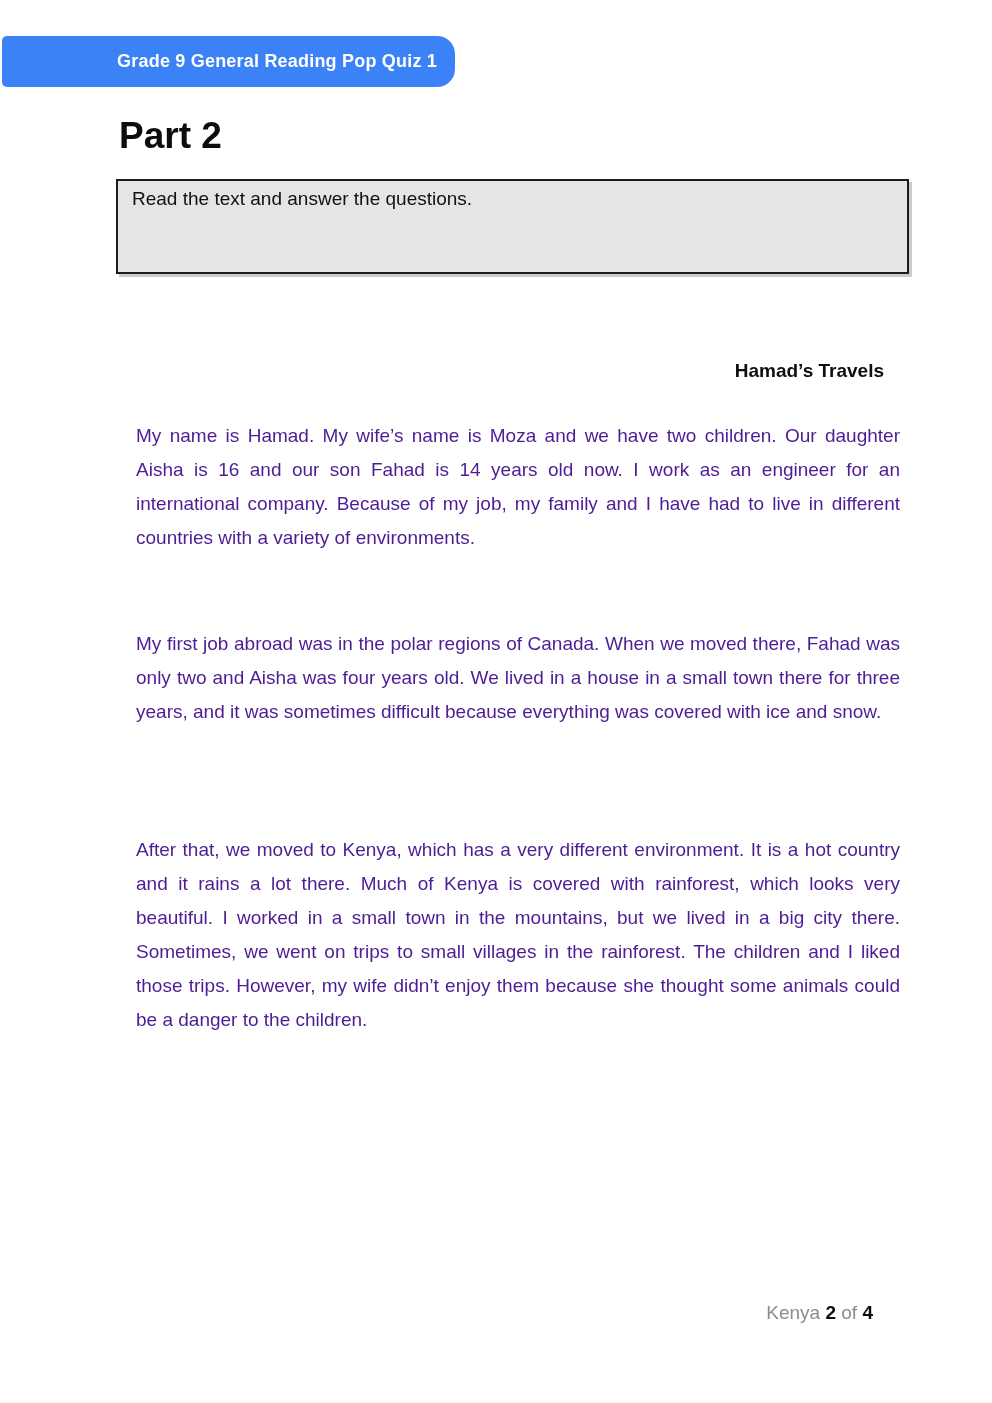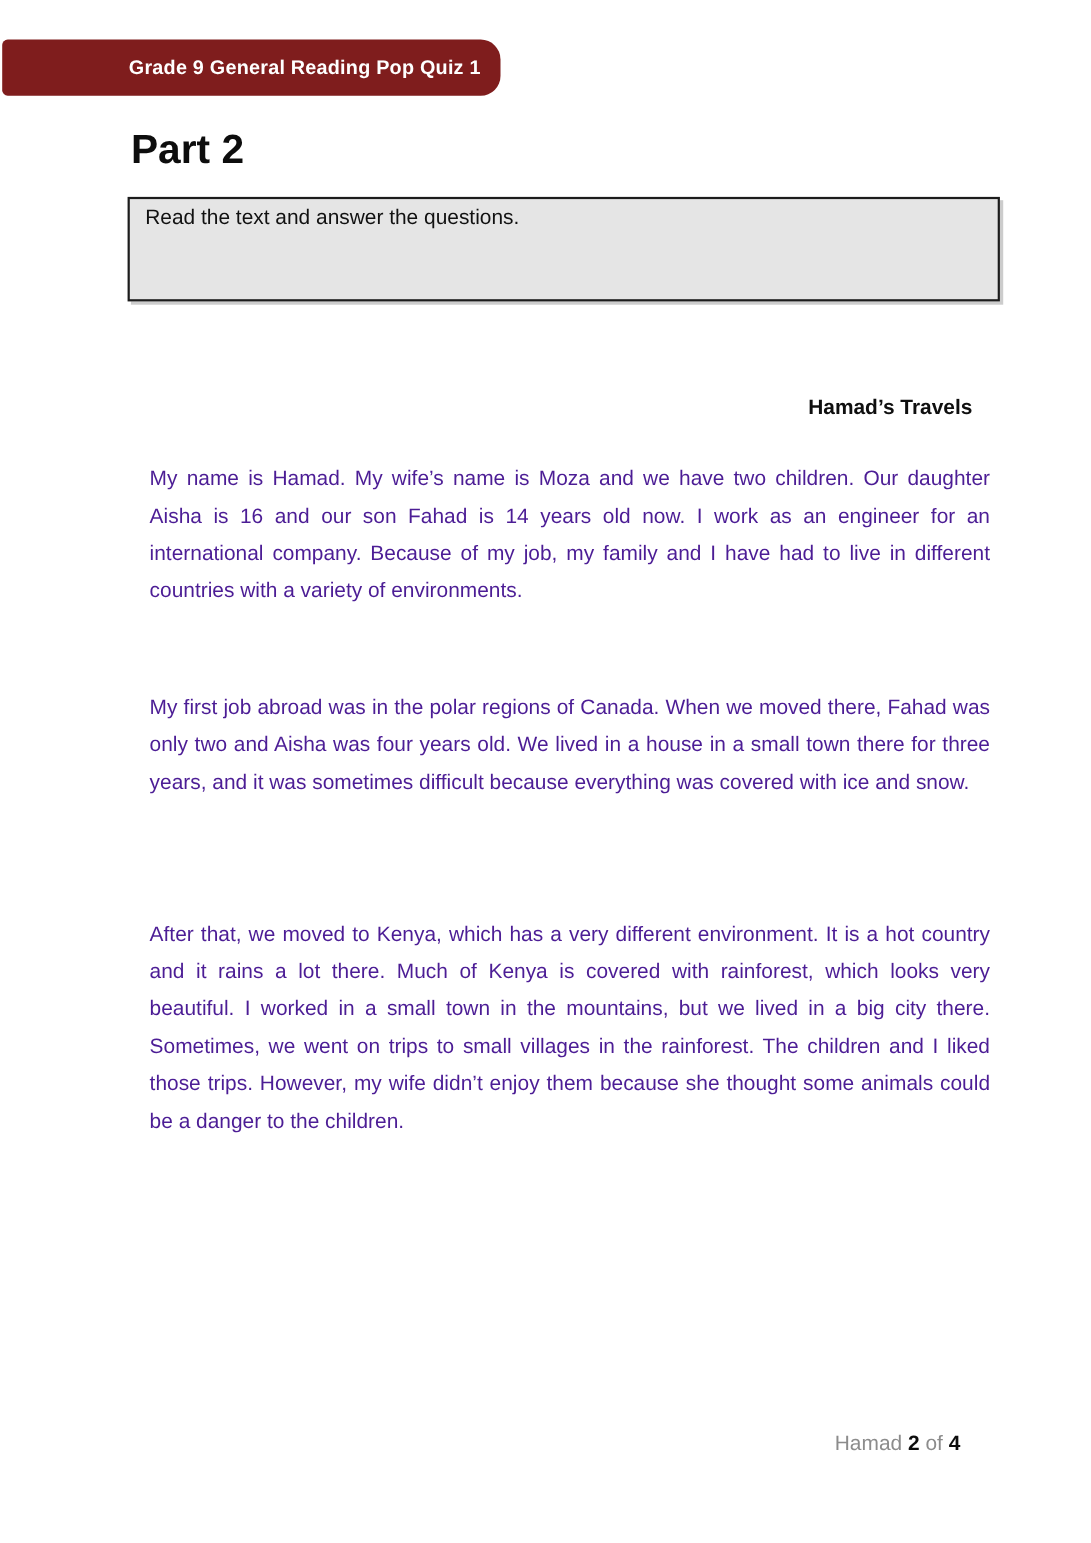--- a/index.html
+++ b/index.html
@@ -17,21 +17,21 @@
     overflow: hidden;
   }
 
   
   .badge {
     position: absolute;
     left: 2px;
     top: 36px;
     width: 453px;
     height: 51px;
-    background: #7f1d1d;
+    background: #3b82f6;
     border-radius: 5px 18px 18px 5px;
     display: flex;
     align-items: center;
     justify-content: flex-end;
     padding-right: 18px;
     box-sizing: border-box;
   }
   .badge .badge-label {
     color: #ffffff;
     font-size: 18px;
@@ -128,19 +128,19 @@
 
   <div class="article-title">Hamad’s Travels</div>
 
   <p class="para para-1">My name is Hamad.  My wife’s name is Moza and we have two children.  Our daughter Aisha is 16 and our son Fahad is 14 years old now.  I work as an engineer for an international company.  Because of my job, my family and I have had to live in different countries with a variety of environments.</p>
 
   <p class="para para-2">My first job abroad was in the polar regions of Canada.  When we moved there, Fahad was only two and Aisha was four years old.  We lived in a house in a small town there for three years, and it was sometimes difficult because everything was covered with ice and snow.</p>
 
   <p class="para para-3">After that, we moved to Kenya, which has a very different environment.  It is a hot country and it rains a lot there.  Much of Kenya is covered with rainforest, which looks very beautiful.  I worked in a small town in the mountains, but we lived in a big city there.  Sometimes, we went on trips to small villages in the rainforest.  The children and I liked those trips.  However, my wife didn’t enjoy them because she thought some animals could be a danger to the children.</p>
 
   <div class="footer">
-    <span class="muted">Hamad</span>
+    <span class="muted">Kenya</span>
     <span class="num">2</span>
     <span class="muted">of</span>
     <span class="num">4</span>
   </div>
 
 </div>
 
 </body></html>

